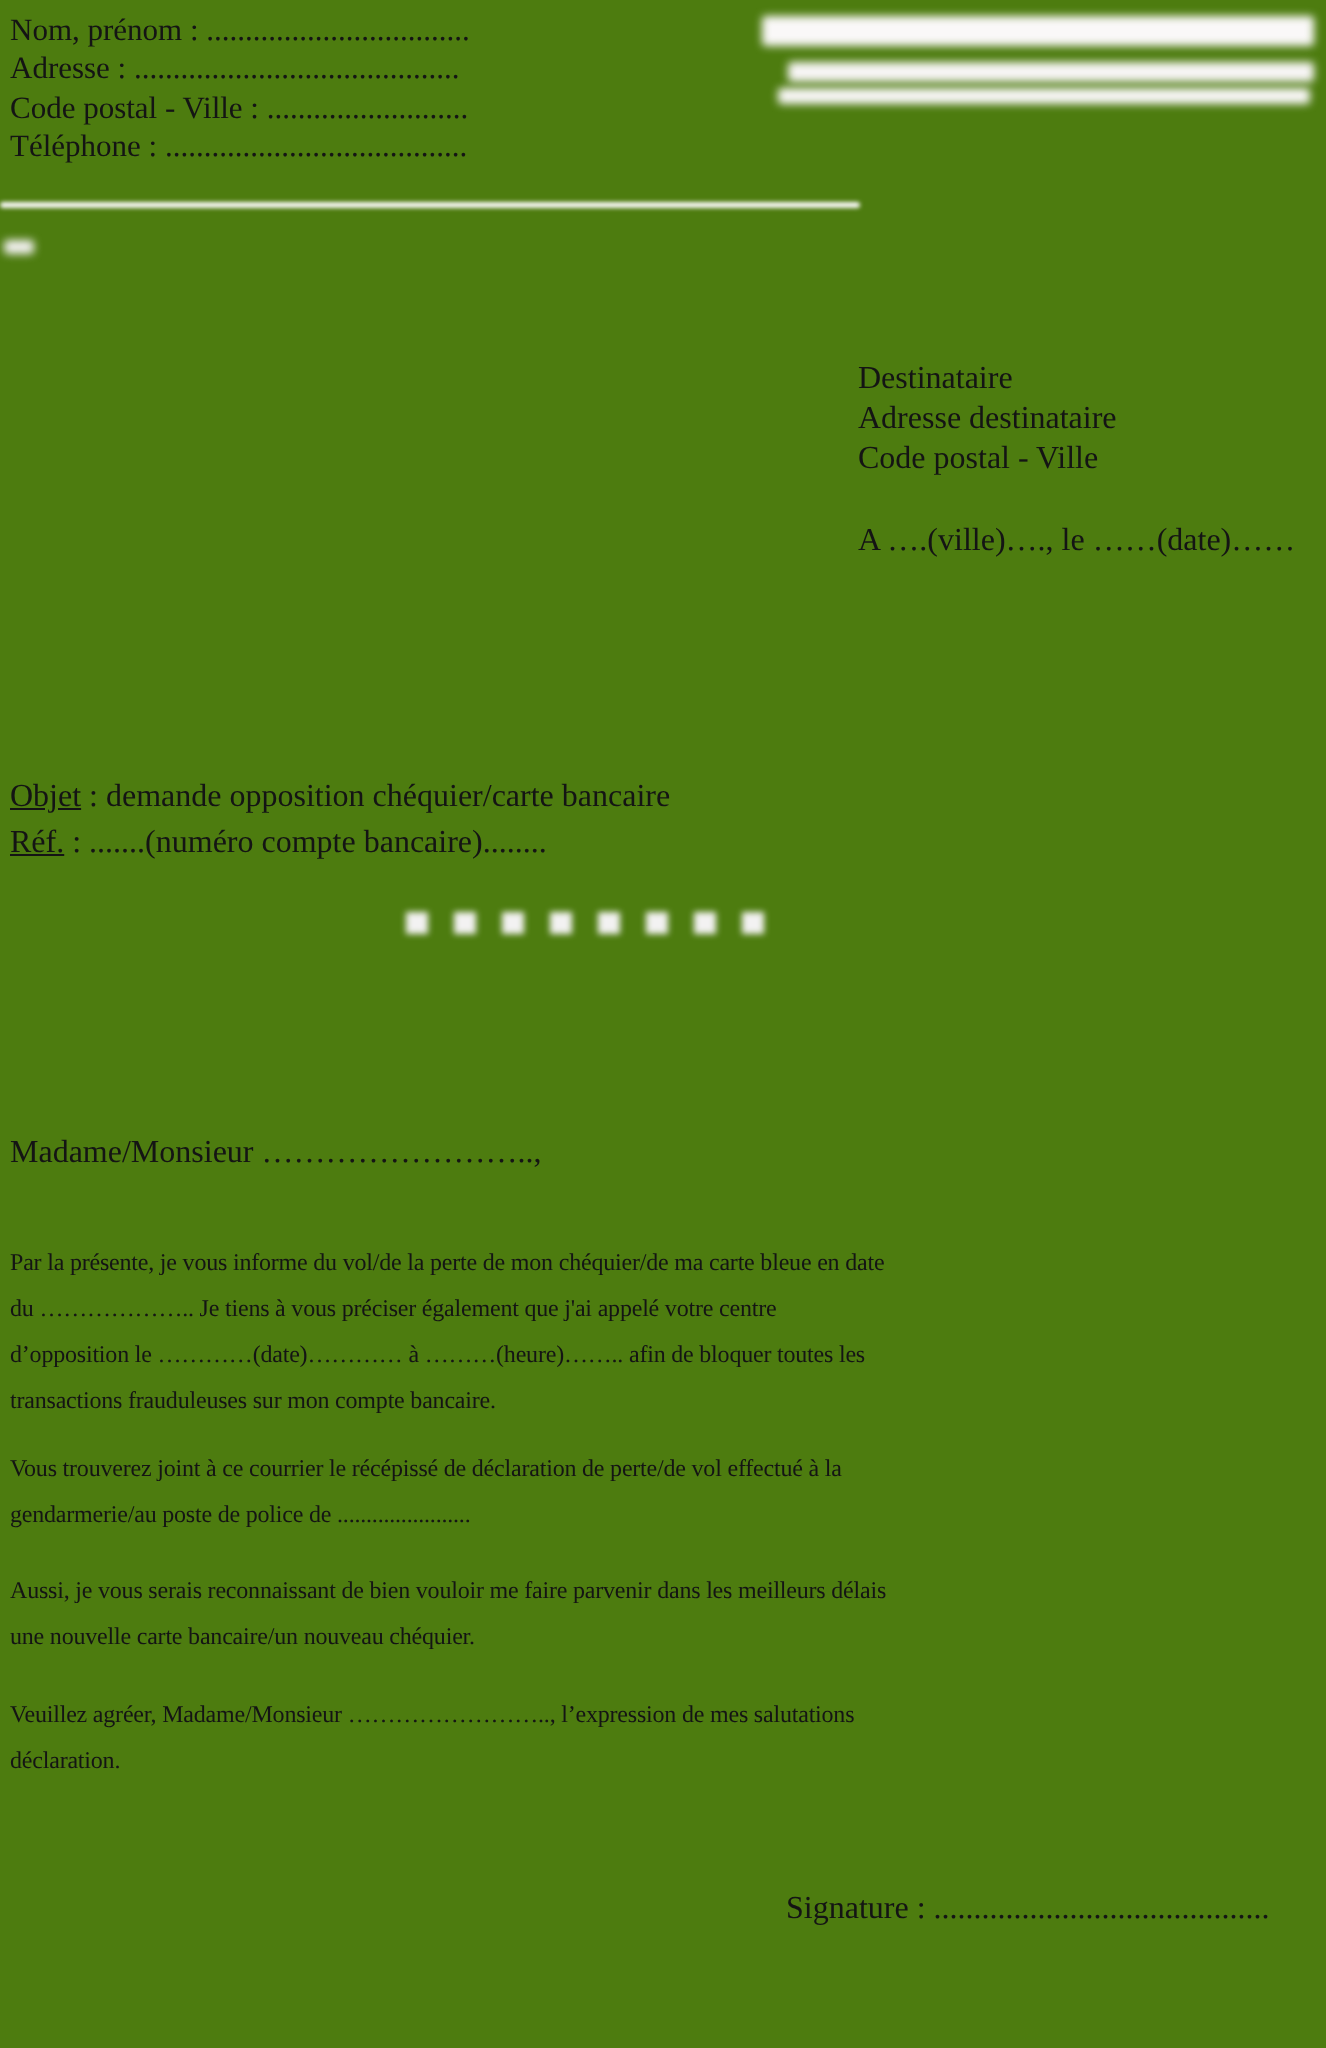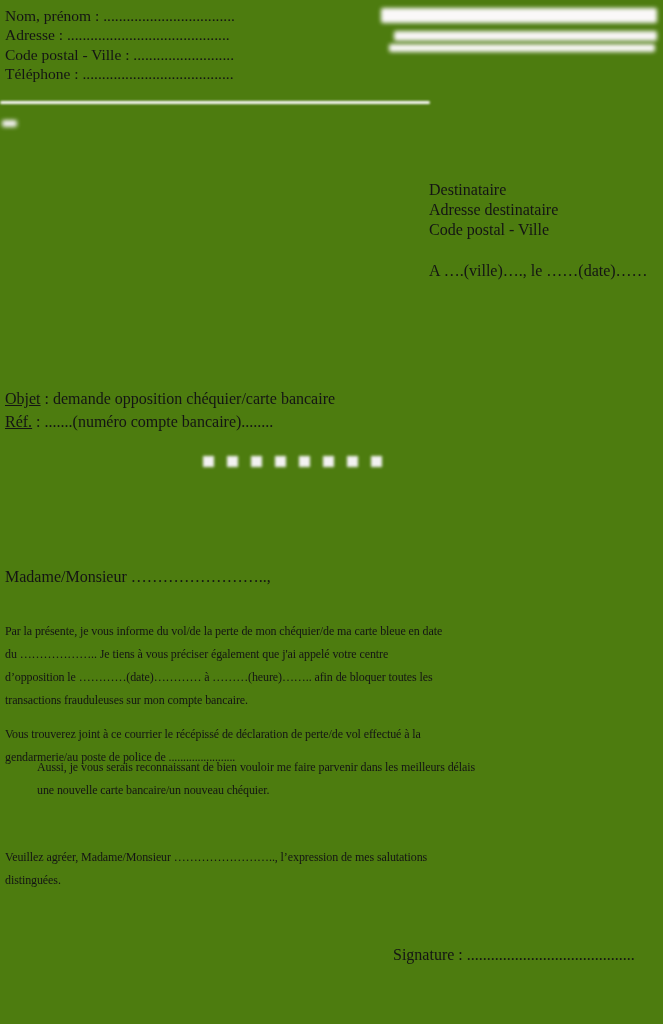--- a/index.html
+++ b/index.html
@@ -12,21 +12,21 @@
   .line{white-space:nowrap;}
   .sender{left:5px;top:6px;font-size:15.5px;line-height:19.4px;}
   .recipient{left:429px;top:180px;font-size:16px;line-height:19.8px;}
   .dateline{left:429px;top:262px;font-size:16px;}
   .subject{left:5px;top:361px;font-size:16px;line-height:22.6px;margin-top:27px;}
   .subject .u{text-decoration:underline;}
   .salutation{left:5px;top:568px;font-size:16px;text-align:center;}
   .para{left:5px;font-size:12px;line-height:23px;letter-spacing:-0.1px;}
   .p1{top:620px;}
   .p2{top:723px;}
-  .p3{top:756px;margin-left:32px;}
+  .p3{top:784px;}
   .p4{top:846px;}
   .signature{left:393px;top:946px;font-size:16px;text-align:right;}
   
   .ghost{position:absolute;background:#f6f4f4;filter:blur(2px);border-radius:2px;}
   .ghost-band-1{left:381px;top:8px;width:276px;height:15px;background:#faf8f8;}
   .ghost-band-2{left:394px;top:31px;width:263px;height:10px;background:#f7f5f5;}
   .ghost-band-3{left:389px;top:44px;width:266px;height:8px;background:#f9f7f7;}
   .ghost-left{left:2px;top:120px;width:15px;height:7px;background:#f3f1f1;}
   .ghost-noise{left:0px;top:101px;width:430px;height:3px;background:#fbfafa;filter:blur(1px);}
   .ghost-row{left:203px;top:456px;width:186px;height:11px;display:flex;gap:13px;filter:blur(1.5px);}
@@ -87,18 +87,18 @@
     <div class="line">gendarmerie/au poste de police de .......................</div>
   </div>
 
   <div class="para p3 abs">
     <div class="line">Aussi, je vous serais reconnaissant de bien vouloir me faire parvenir dans les meilleurs délais</div>
     <div class="line">une nouvelle carte bancaire/un nouveau chéquier.</div>
   </div>
 
   <div class="para p4 abs">
     <div class="line">Veuillez agréer, Madame/Monsieur …………………….., l’expression de mes salutations</div>
-    <div class="line">distinguées.</div>
+    <div class="line">déclaration.</div>
   </div>
 
   <div class="signature abs line">Signature : ..........................................</div>
 
 </div>
 
 </body></html>

